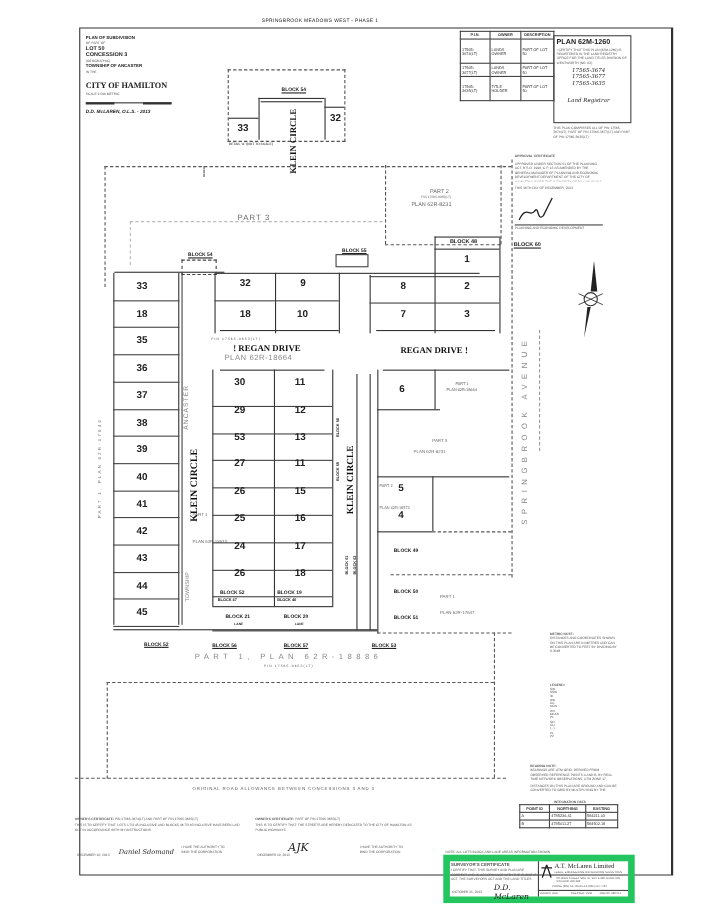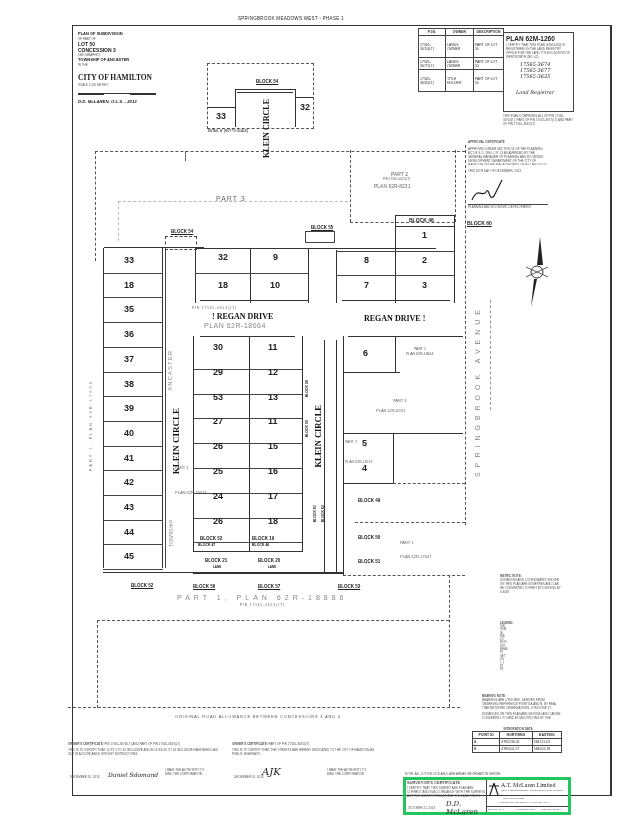--- a/index.html
+++ b/index.html
@@ -367,21 +367,21 @@
 </div>
 <div class="abs" style="left:232px;top:742px;width:150px;">
   <div class="tiny"><b>OWNER'S CERTIFICATE:</b> <span>PART OF PIN 17565-3635(LT)</span></div>
   <div class="tiny" style="height:14px;overflow:hidden;margin-top:2px;">THIS IS TO CERTIFY THAT: THE STREETS ARE HEREBY DEDICATED TO THE CITY OF HAMILTON AS PUBLIC HIGHWAYS.</div>
   <div class="tiny abs" style="left:95px;top:26px;width:40px;">I HAVE THE AUTHORITY TO BIND THE CORPORATION</div>
   <div class="tiny abs" style="left:2px;top:33px;">DECEMBER 10, 2013</div>
   <div class="scribble abs" style="left:30px;top:24px;font-size:10px;">AJK</div>
 </div>
 
 <div class="abs tiny" style="left:405px;top:772px;white-space:nowrap;">NOTE:   ALL LOTS BLOCK AND LANE AREAS INFORMATION SHOWN</div>
-<div class="abs" style="left:403px;top:777px;width:162px;height:32px;border:3px solid #22c55e;">
+<div class="abs" style="left:403px;top:777px;width:162px;height:32px;border:6px solid #22c55e;">
   <div class="abs" style="left:0;top:0;width:80px;height:32px;border-right:1px solid #444;">
     <div class="tiny" style="font-weight:bold;font-size:4px;padding:1px;">SURVEYOR'S CERTIFICATE</div>
     <div class="tiny" style="height:12px;overflow:hidden;padding:0 1px;">I CERTIFY THAT: THIS SURVEY AND PLAN ARE CORRECT AND IN ACCORDANCE WITH THE SURVEYS ACT, THE SURVEYORS ACT AND THE LAND TITLES ACT.</div>
     <div class="tiny abs" style="left:2px;top:26px;">OCTOBER 21, 2013</div>
     <div class="scribble abs" style="left:40px;top:20px;font-size:7px;">D.D. McLaren</div>
   </div>
   <div class="abs" style="left:83px;top:2px;width:78px;">
     <svg class="abs" style="left:0;top:1px;" width="10" height="12">
       <path d="M5 0 L1 12 M5 0 L9 12 M0 3 L10 3" stroke="#222" stroke-width="1.2" fill="none"></path>
     </svg>

